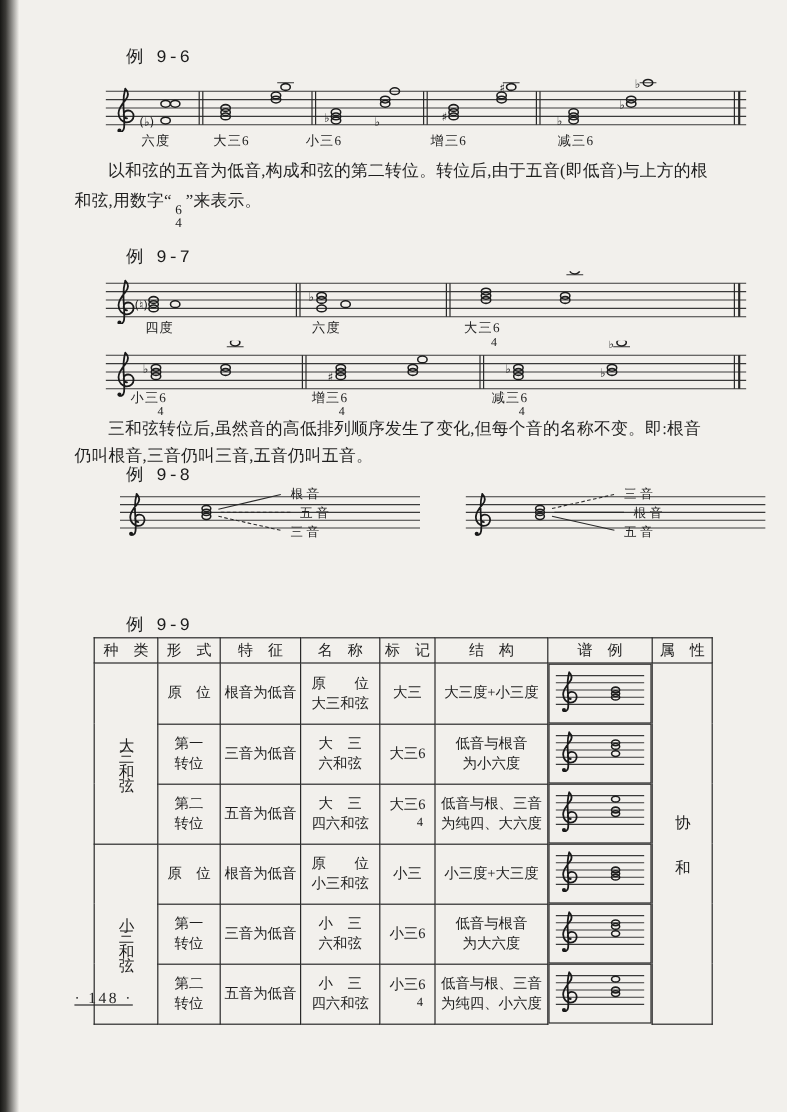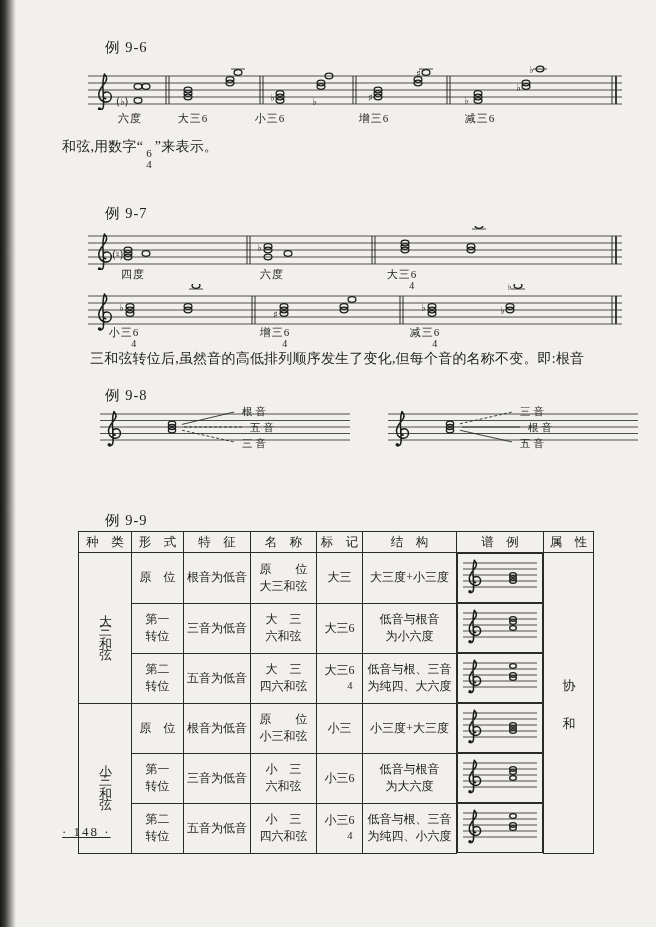--- a/index.html
+++ b/index.html
@@ -2,21 +2,21 @@
 <html style="--watermark-gray: #8f8f8f; --watermark-orange: #c7582a; --ink: #222222; --paper: #f2f0ec;"><head>
 <meta charset="utf-8">
 <style>
   html,body{margin:0;padding:0;}
   body{width:656px;height:927px;position:relative;overflow:hidden;
        background:#f2f0ec;color:#222;
        font-family:"Liberation Serif","DejaVu Serif",serif;}
   .spine{position:absolute;left:0;top:0;width:16px;height:927px;
          background:linear-gradient(90deg,#161614 0%,#3c3b38 30%,rgba(60,59,56,0) 100%);}
   .abs{position:absolute;}
-  .h-ex{font-size:14.5px;letter-spacing:1px;color:#1c1c1c;}
+  .h-ex{font-size:14.5px;letter-spacing:1px;color:#1c1c1c;font-family:Liberation Mono, monospace;}
   .para{left:62px;width:538px;font-size:14px;line-height:22px;letter-spacing:.2px;color:#1f1f1f;}
   .pline{white-space:nowrap;}
   .ind{text-indent:2em;}
   .frac{display:inline-flex;flex-direction:column;align-items:center;
         font-size:11px;line-height:11px;vertical-align:-6px;margin:0 3px;}
   .staffwrap{position:absolute;}
   .staffwrap svg{display:block;}
   .slabel{position:absolute;transform:translateX(-50%);font-size:11px;letter-spacing:1px;
           color:#242424;text-align:center;white-space:nowrap;line-height:12px;}
   .slabel .sub{display:block;text-align:right;padding-right:3px;font-size:10px;letter-spacing:0;}
@@ -109,20 +109,21 @@
       </svg>
     </div>
   <span class="slabel" style="left:42px;top:48px;">六度</span>
   <span class="slabel" style="left:105px;top:48px;">大三6</span>
   <span class="slabel" style="left:182px;top:48px;">小三6</span>
   <span class="slabel" style="left:286px;top:48px;">增三6</span>
   <span class="slabel" style="left:392px;top:48px;">减三6</span>
 </div>
 
 <div class="abs para" style="top:133px;">
+  <div class="pline ind">以和弦的五音为低音,构成和弦的第二转位。转位后,由于五音(即低音)与上方的根</div>
   <div class="pline" style="margin-top:3px;">
     <span>和弦,用数字“</span><span class="frac">
         <span>6</span>
         <span>4</span>
       </span><span>”来表示。</span>
   </div>
 </div>
 
 <div class="abs h-ex" style="left:105px;top:204px;">例 9-7</div>
 <div class="staffwrap" style="left:88px;top:226px;width:534px;height:58px;">
@@ -211,20 +212,21 @@
         <text x="419" y="5.9" font-size="10" fill="#1d1d1d" font-family="&quot;DejaVu Sans&quot;,sans-serif">♭</text>
       </svg>
     </div>
   <span class="slabel" style="left:36px;top:42px;"><span>小三6</span><span class="sub">4</span></span>
   <span class="slabel" style="left:187px;top:42px;"><span>增三6</span><span class="sub">4</span></span>
   <span class="slabel" style="left:337px;top:42px;"><span>减三6</span><span class="sub">4</span></span>
 </div>
 
 <div class="abs para" style="top:348px;">
   <div class="pline ind">三和弦转位后,虽然音的高低排列顺序发生了变化,但每个音的名称不变。即:根音</div>
+  <div class="pline">仍叫根音,三音仍叫三音,五音仍叫五音。</div>
 </div>
 
 <div class="abs h-ex" style="left:105px;top:386px;">例 9-8</div>
 <div class="staffwrap" style="left:100px;top:404px;width:250px;height:50px;">
   <div>
       <svg width="250" height="50">
         <line x1="0" y1="10" x2="250" y2="10" stroke="#3a3a3a" stroke-width="0.9"></line>
         <line x1="0" y1="16.5" x2="250" y2="16.5" stroke="#3a3a3a" stroke-width="0.9"></line>
         <line x1="0" y1="23" x2="250" y2="23" stroke="#3a3a3a" stroke-width="0.9"></line>
         <line x1="0" y1="29.5" x2="250" y2="29.5" stroke="#3a3a3a" stroke-width="0.9"></line>

